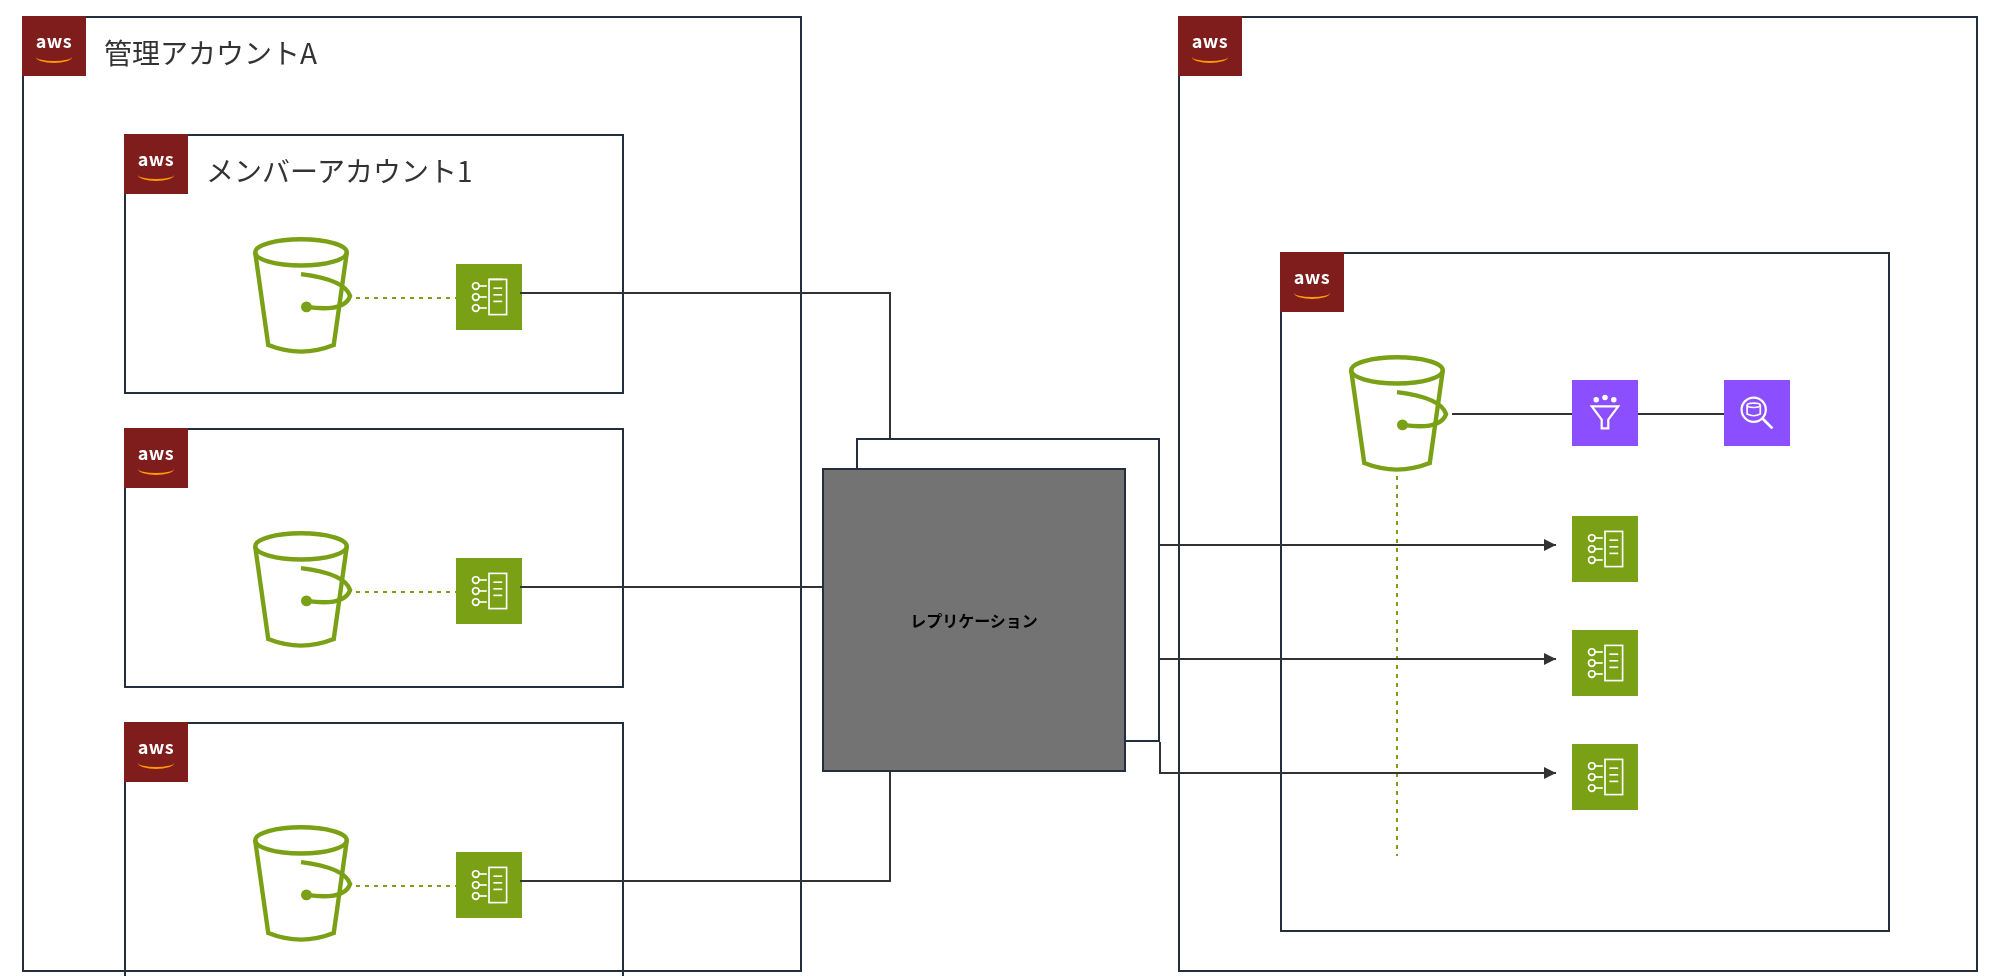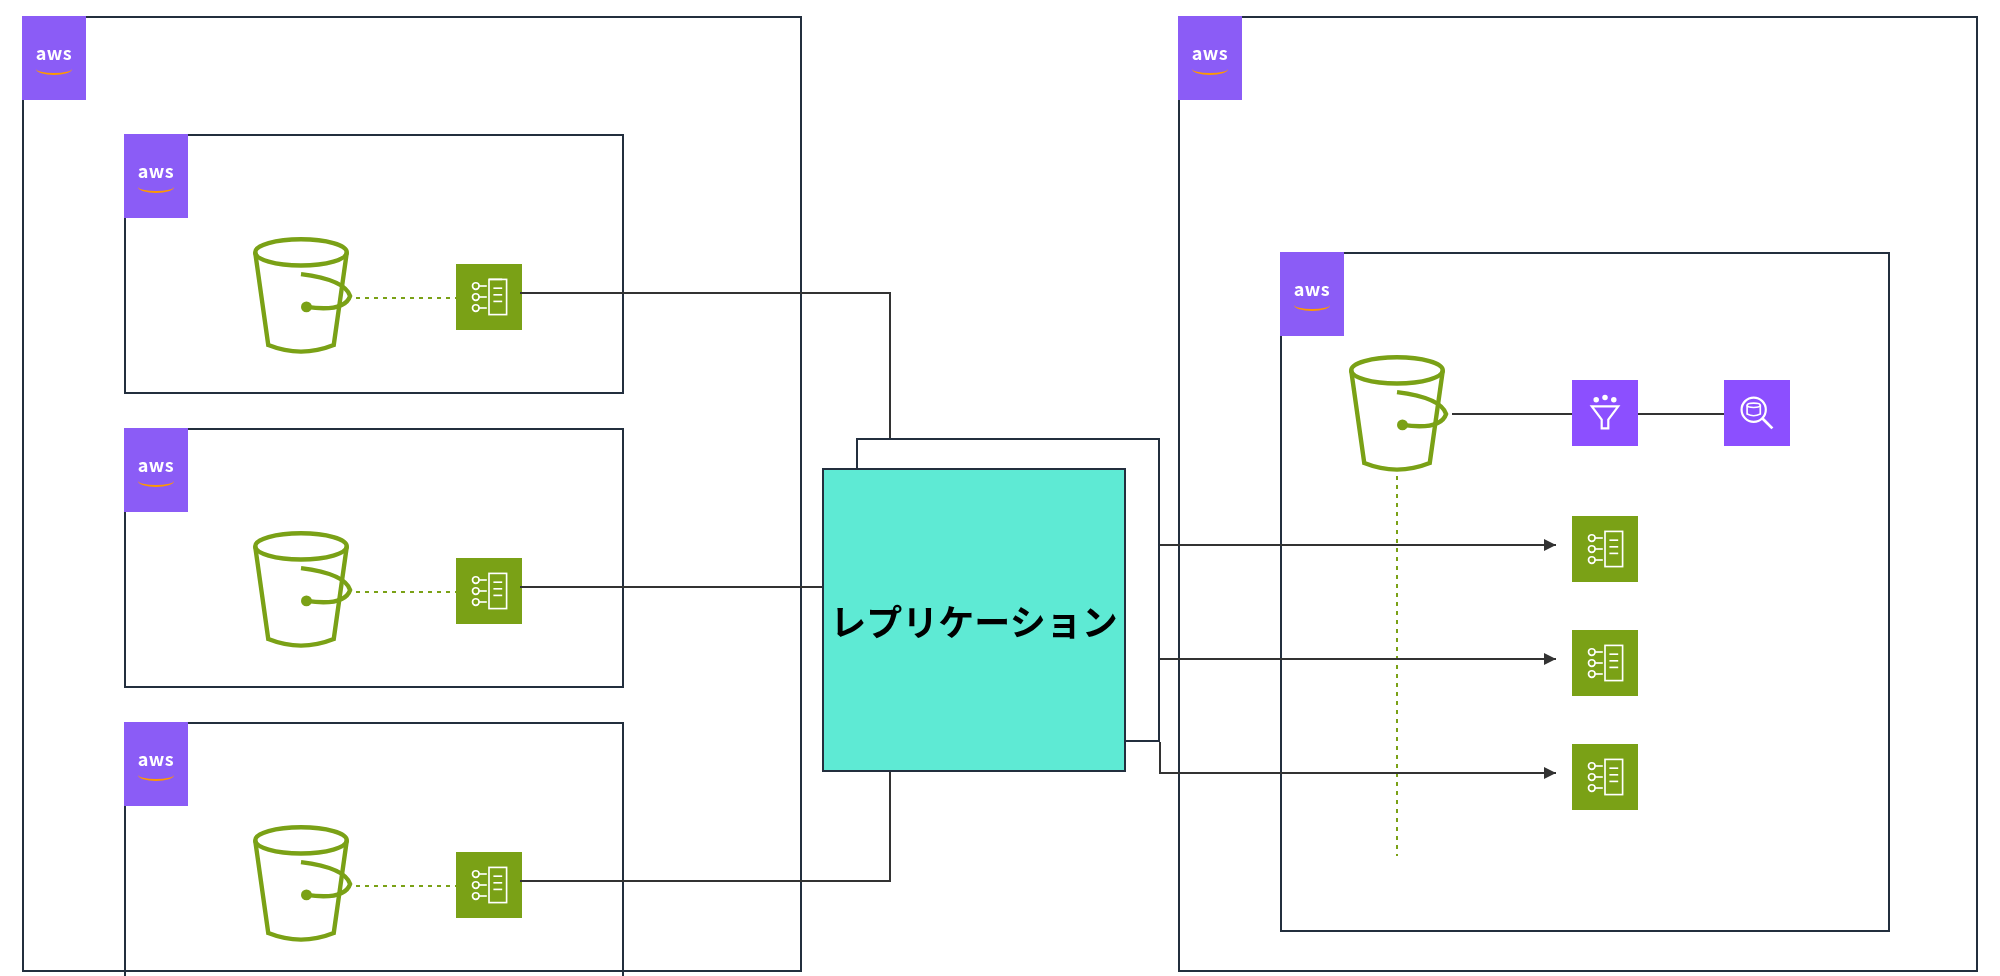--- a/index.html
+++ b/index.html
@@ -15,22 +15,22 @@
       width: 2000px;
       height: 976px;
     }
     .box {
       position: absolute;
       border: 2px solid #232F3E;
     }
     .aws-tag {
       position: absolute;
       width: 64px;
-      height: 84px;
-      background: #8b5cf6;
+      height: 60px;
+      background: #7f1d1d;
       display: flex;
       flex-direction: column;
       align-items: center;
       justify-content: center;
       color: #fff;
       top: -2px;
       left: -2px;
     }
     .aws-text {
       font-size: 18px;
@@ -96,25 +96,25 @@
       justify-content: center;
     }
     
     #replication {
       position: absolute;
       left: 822px;
       top: 468px;
       width: 304px;
       height: 304px;
       border: 2px solid #232F3E;
-      background: #5eead4;
+      background: #737373;
       display: flex;
       align-items: center;
       justify-content: center;
-      font-size: 36px;
+      font-size: 16px;
       font-weight: 600;
       z-index: 5;
     }
     
     #overlap-box {
       position: absolute;
       left: 856px;
       top: 438px;
       width: 304px;
       height: 304px;
@@ -154,25 +154,27 @@
   </style>
 </head>
 <body>
 
 <div class="diagram">
 
   <div id="mgmt-a" class="box">
     <div class="aws-tag">
       <span class="aws-text">aws</span>
     </div>
+    <div class="box-title">管理アカウントA</div>
 
     <div id="member1" class="member-box">
       <div class="aws-tag">
         <span class="aws-text">aws</span>
       </div>
+      <div class="box-title">メンバーアカウント1</div>
       <div class="bucket" style="left:120px; top:100px;">
         <svg viewBox="0 0 100 110" width="110" height="120">
           <ellipse cx="50" cy="15" rx="42" ry="12" fill="none" stroke="#7AA116" stroke-width="4"></ellipse>
           <path d="M 8 15 L 20 100 Q 50 112 80 100 L 92 15" fill="none" stroke="#7AA116" stroke-width="4"></path>
           <path d="M 50 35 Q 90 40 95 55 Q 90 70 55 65" fill="none" stroke="#7AA116" stroke-width="4"></path>
           <circle cx="55" cy="65" r="5" fill="#7AA116"></circle>
         </svg>
       </div>
       <svg class="connector" style="left:230px; top:160px; width:100px; height:4px;">
         <line x1="0" y1="2" x2="100" y2="2" class="dotted-line"></line>

